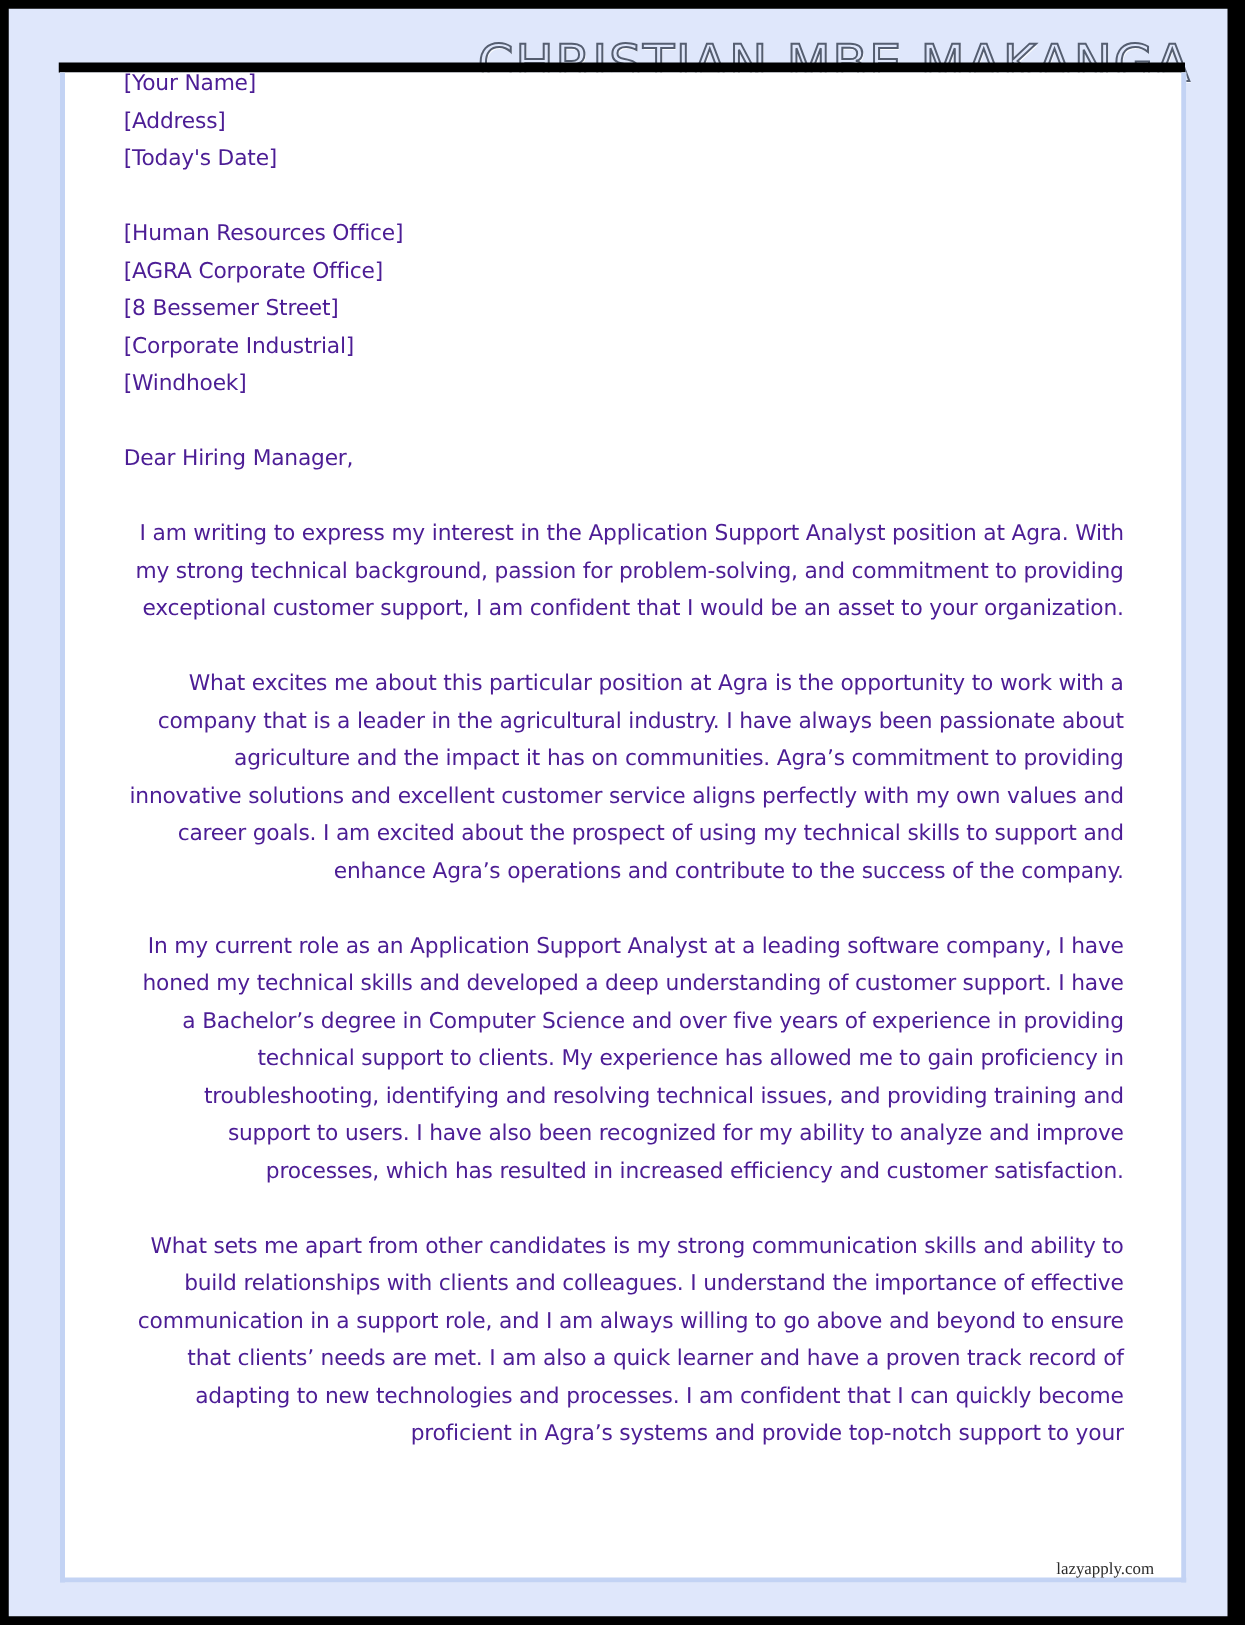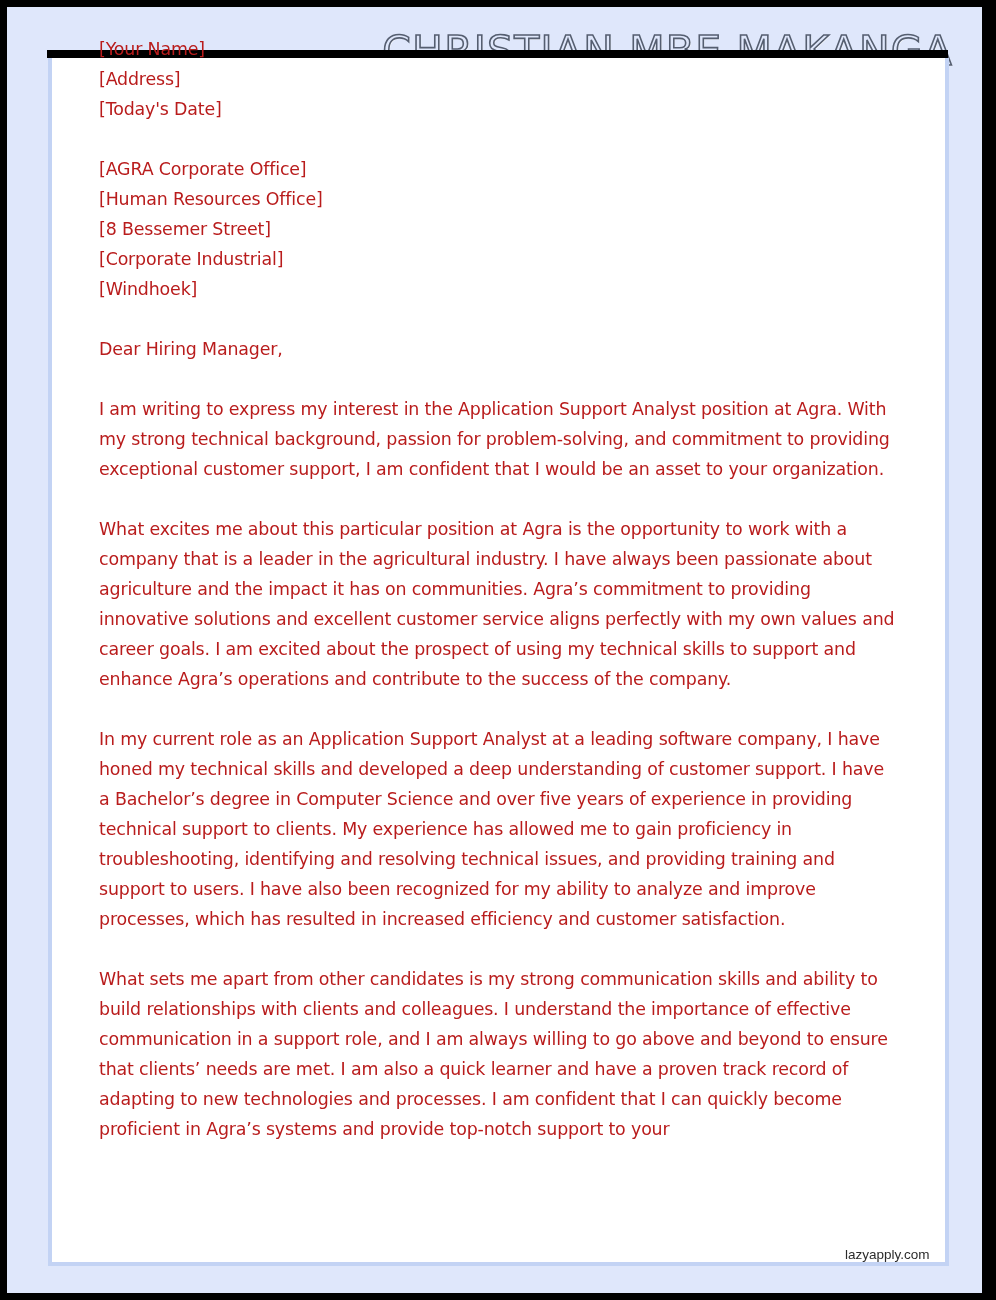--- a/index.html
+++ b/index.html
@@ -72,53 +72,53 @@
     border-right: 4px solid #c3d3f4;
     border-bottom: 4px solid #c3d3f4;
     box-sizing: border-box;
     overflow: visible;
   }
 
   
   #letter-body {
     position: absolute;
     left: 92px;
-    top: 27px;
+    top: 45px;
     width: 800px;
     font-family: "DejaVu Sans", sans-serif;
     font-size: 17.4px;
     line-height: 30px;
-    color: #b91c1c;
+    color: #4c1d95;
     letter-spacing: -0.15px;
   }
 
   .addr-block {
     margin: 0 0 30px 0;
   }
   .addr-line {
     display: block;
     white-space: nowrap;
   }
   .salutation {
     margin: 0 0 30px 0;
   }
   .letter-para {
     margin: 0 0 30px 0;
-    text-align: left;
+    text-align: right;
   }
   .letter-para:last-child {
     margin-bottom: 0;
   }
 
   
   #watermark {
     position: absolute;
     left: 838px;
     top: 1239px;
-    font-family: Liberation Sans, sans-serif;
+    font-family: Liberation Serif, serif;
     font-size: 13.5px;
     line-height: 18px;
     color: #2b2b2b;
     white-space: nowrap;
     letter-spacing: 0px;
   }
 </style>
 </head>
 <body>
 
@@ -134,22 +134,22 @@
 
     <div id="letter-body">
 
       <div class="addr-block">
         <span class="addr-line">[Your Name]</span>
         <span class="addr-line">[Address]</span>
         <span class="addr-line">[Today's Date]</span>
       </div>
 
       <div class="addr-block">
+        <span class="addr-line">[Human Resources Office]</span>
         <span class="addr-line">[AGRA Corporate Office]</span>
-        <span class="addr-line">[Human Resources Office]</span>
         <span class="addr-line">[8 Bessemer Street]</span>
         <span class="addr-line">[Corporate Industrial]</span>
         <span class="addr-line">[Windhoek]</span>
       </div>
 
       <p class="salutation">Dear Hiring Manager,</p>
 
       <p class="letter-para">I am writing to express my interest in the Application Support Analyst position at Agra. With my strong technical background, passion for problem-solving, and commitment to providing exceptional customer support, I am confident that I would be an asset to your organization.</p>
       <p class="letter-para">What excites me about this particular position at Agra is the opportunity to work with a company that is a leader in the agricultural industry. I have always been passionate about agriculture and the impact it has on communities. Agra’s commitment to providing innovative solutions and excellent customer service aligns perfectly with my own values and career goals. I am excited about the prospect of using my technical skills to support and enhance Agra’s operations and contribute to the success of the company.</p>
       <p class="letter-para">In my current role as an Application Support Analyst at a leading software company, I have honed my technical skills and developed a deep understanding of customer support. I have a Bachelor’s degree in Computer Science and over five years of experience in providing technical support to clients. My experience has allowed me to gain proficiency in troubleshooting, identifying and resolving technical issues, and providing training and support to users. I have also been recognized for my ability to analyze and improve processes, which has resulted in increased efficiency and customer satisfaction.</p>

